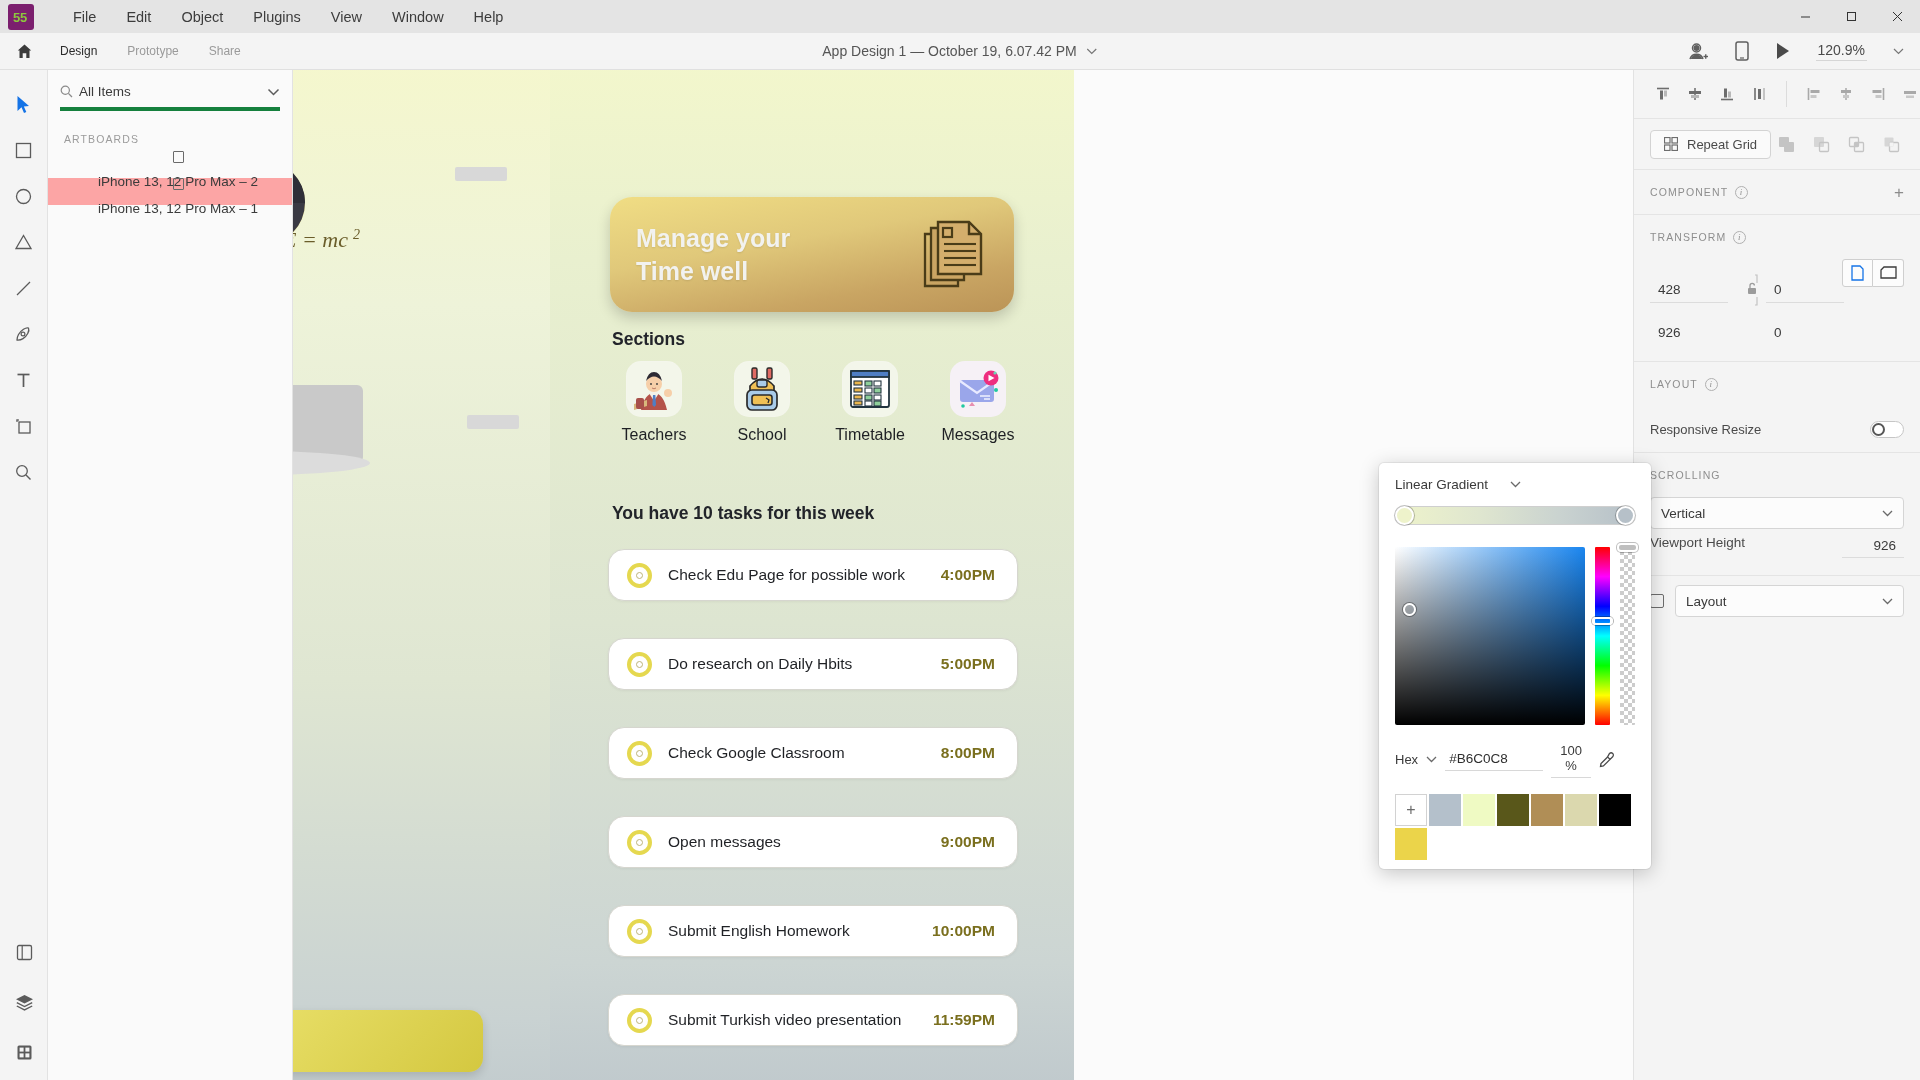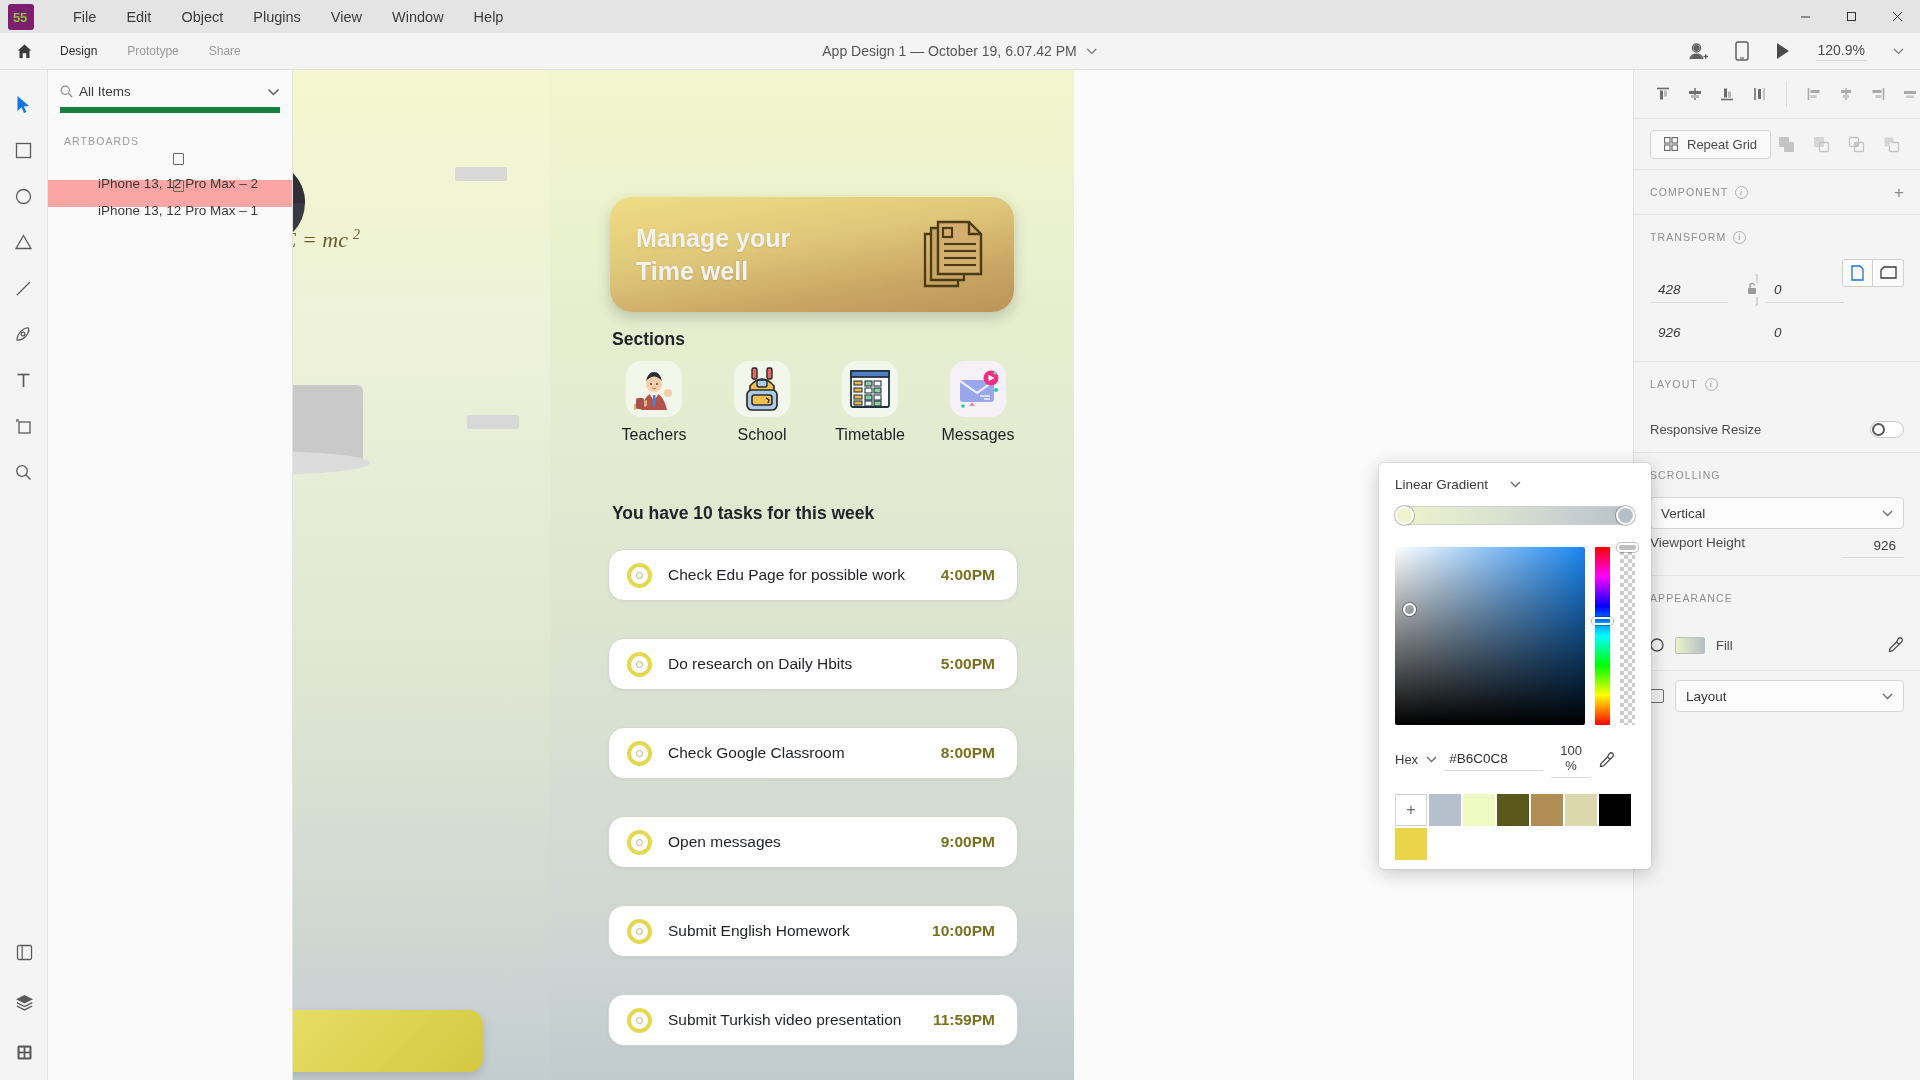--- a/index.html
+++ b/index.html
@@ -74,21 +74,21 @@
   }
 
   
   .leftpanel {
     position: absolute; top: 70px; left: 48px; width: 245px; height: 1010px;
     background: #fafafa; border-right: 1px solid #e2e2e2;
   }
   .search-row {
     display: flex; align-items: center; gap: 6px;
     margin: 14px 12px 0 12px; padding-bottom: 8px;
-    border-bottom: 6px solid #15803d;
+    border-bottom: 4px solid #15803d;
     justify-content: center;
   }
   .search-row input {
     border: none; outline: none; background: transparent;
     font-family: "Liberation Sans", sans-serif; font-size: 13.5px; color: #3b3b3b;
     flex: 1;
   }
   .section-cap {
     font-size: 10.5px; letter-spacing: 1.1px; color: #9b9b9b;
     margin: 22px 0 6px 16px; font-weight: normal;
@@ -209,21 +209,21 @@
     display: flex; align-items: center; gap: 7px;
   }
   .info-i {
     width: 13px; height: 13px; border-radius: 50%; border: 1px solid #b0b0b0;
     font-size: 9px; display: flex; align-items: center; justify-content: center; color: #909090;
     font-style: italic; font-family: "Liberation Serif", serif;
   }
   .plus-btn { font-size: 17px; color: #8b8b8b; line-height: 1; }
   .tf-grid {
     display: grid; grid-template-columns: 86px 30px 86px; column-gap: 0px; row-gap: 0;
-    align-items: center; padding-bottom: 16px; font-style: italic;
+    align-items: center; padding-bottom: 16px;
   }
   .numfield {
     font-size: 13.5px; color: #3a3a3a; padding: 4px 6px 5px 8px;
     border-bottom: 1px solid #dcdcdc; width: 78px;
   }
   .lockcol { display: flex; flex-direction: column; align-items: center; height: 62px; justify-content: center; }
   .orient-btns {
     position: absolute; right: 16px; display: flex; gap: 0;
   }
   .ob {
@@ -904,42 +904,20 @@
               <path d="M1 1 L5.5 5.5 L10 1" fill="none" stroke="#6a6a6a" stroke-width="1.3"></path>
             </svg>
         </span>
       </div>
       <div class="kv-row">
         <span>Viewport Height</span>
         <span class="kv-val">926</span>
       </div>
     </div>
 
-    <div class="rp-sec">
-      <div class="cap-row">
-        <div class="cap">
-          <span>APPEARANCE</span>
-        </div>
-      </div>
-      <div class="appear-row">
-        <span>
-          <svg width="14" height="14" viewBox="0 0 14 14">
-              <path d="M1 7 a6 6 0 0 1 12 0 a6 6 0 0 1 -12 0" fill="none" stroke="#4a4a4a" stroke-width="1.3"></path>
-            </svg>
-        </span>
-        <span class="fill-swatch"></span>
-        <span>Fill</span>
-        <span style="margin-left:auto">
-          <svg width="16" height="16" viewBox="0 0 16 16">
-              <path d="M10.5 1.5 a2.2 2.2 0 0 1 3.2 3.2 L11 7.4 L8.6 5 Z" fill="none" stroke="#4a4a4a" stroke-width="1.3"></path>
-              <path d="M8.6 5 L2 11.6 L1.5 14.5 L4.4 14 L11 7.4" fill="none" stroke="#4a4a4a" stroke-width="1.3"></path>
-            </svg>
-        </span>
-      </div>
-    </div>
 
     <div class="rp-sec" style="border-bottom:none">
       <div class="grid-sec-row">
         <span class="chk"></span>
         <span class="select" style="margin-bottom:0; flex:1">
           <span>Layout</span>
           <span>
             <svg width="11" height="7" viewBox="0 0 11 7">
                 <path d="M1 1 L5.5 5.5 L10 1" fill="none" stroke="#6a6a6a" stroke-width="1.3"></path>
               </svg>

